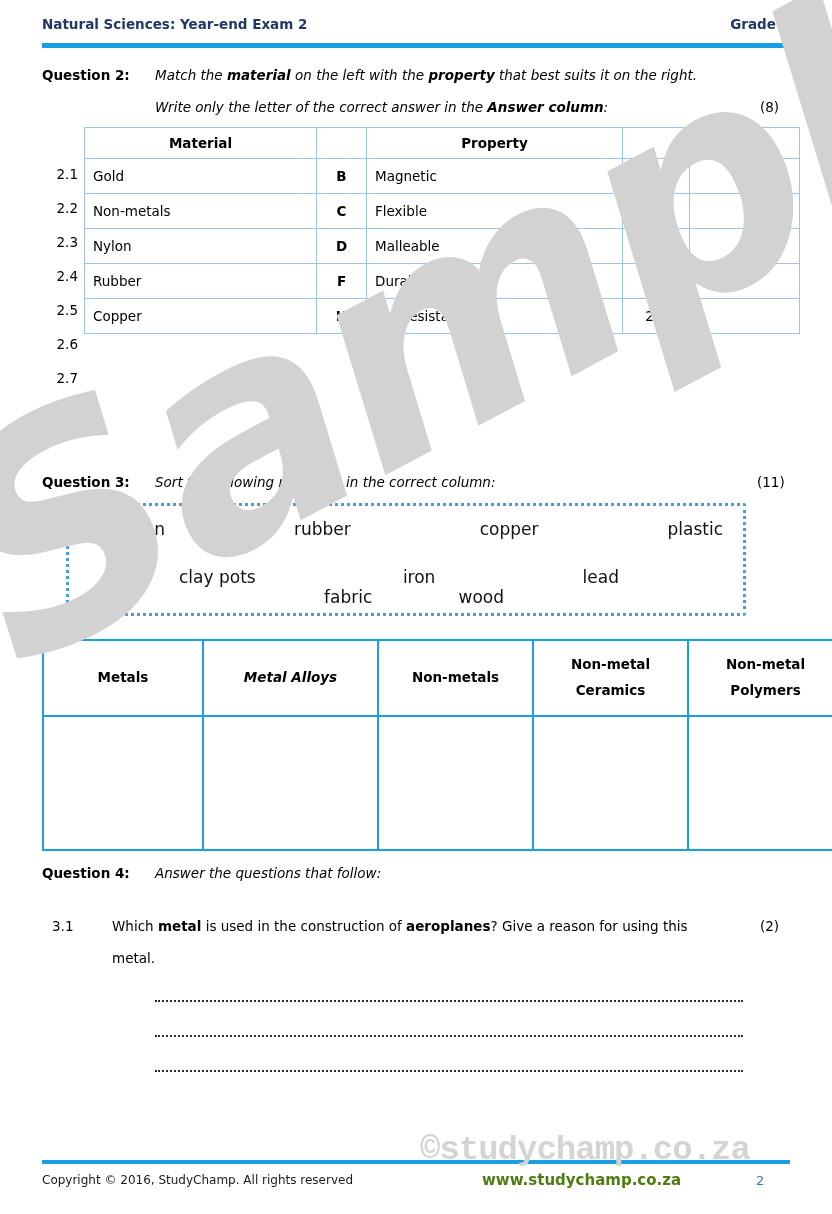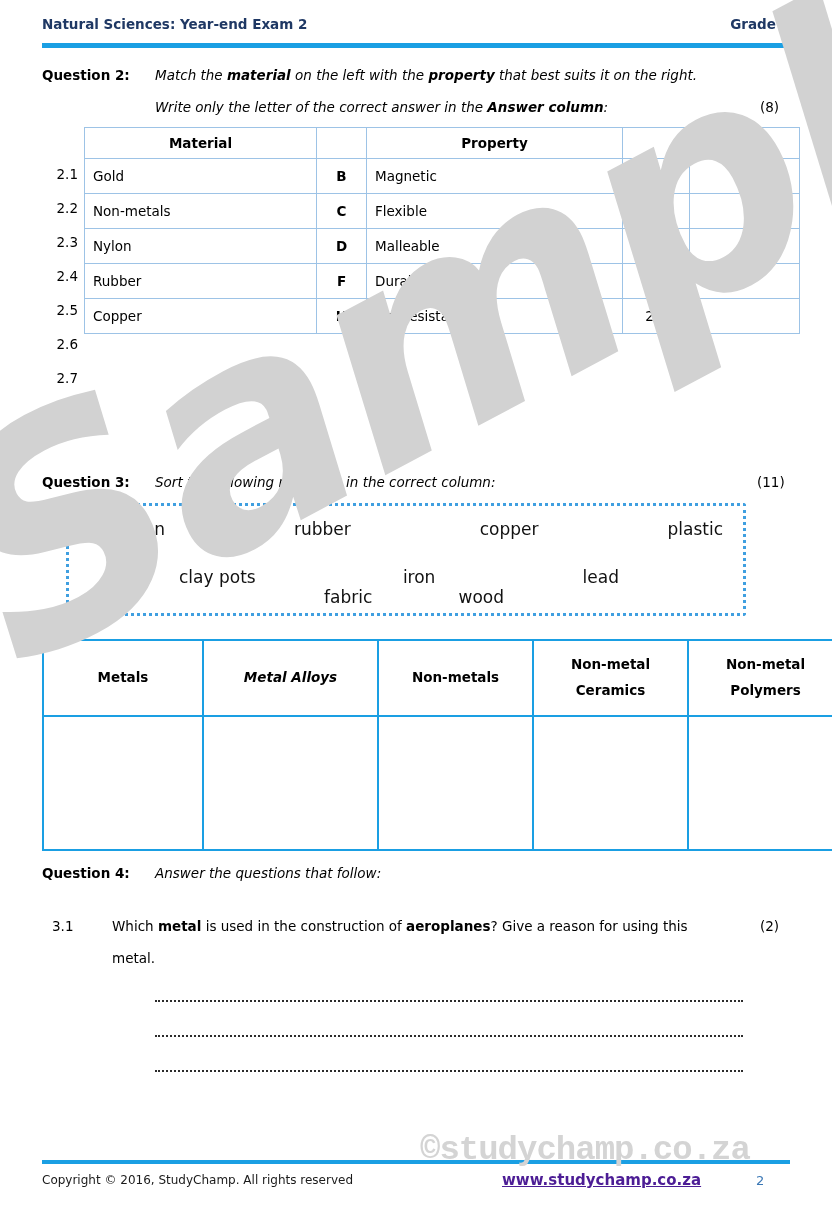--- a/index.html
+++ b/index.html
@@ -210,27 +210,26 @@
   #footer-copyright {
     position: absolute;
     left: 42px; top: 1173px;
     font-family: "DejaVu Sans", sans-serif;
     font-size: 12px;
     color: #1a1a1a;
     white-space: nowrap;
   }
   #footer-url {
     position: absolute;
-    left: 502px; top: 1171px;
+    left: 482px; top: 1171px;
     font-family: "DejaVu Sans", sans-serif;
     font-weight: bold;
     font-size: 15px;
-    color: #4c1d95;
-    white-space: nowrap;
-    text-decoration: underline;
+    color: #4d7c0f;
+    white-space: nowrap;
   }
   #footer-pagenum {
     position: absolute;
     left: 756px; top: 1173px;
     font-family: "DejaVu Sans", sans-serif;
     font-size: 13px;
     color: #3a77b5;
   }
 </style>
 </head>

